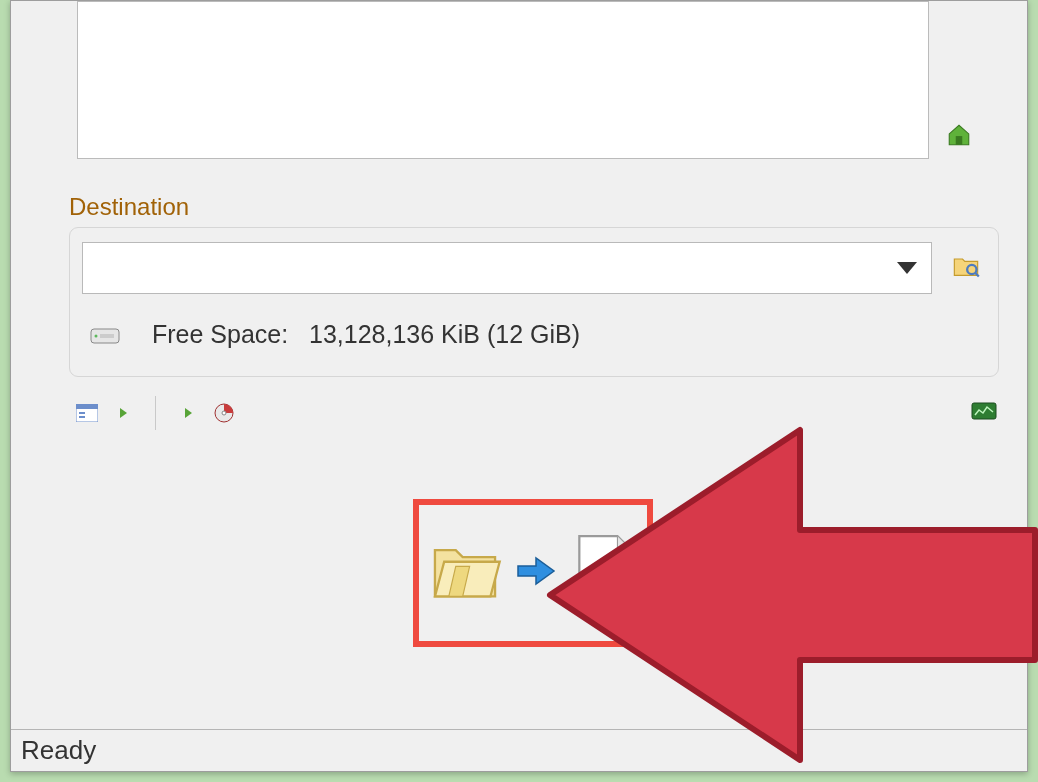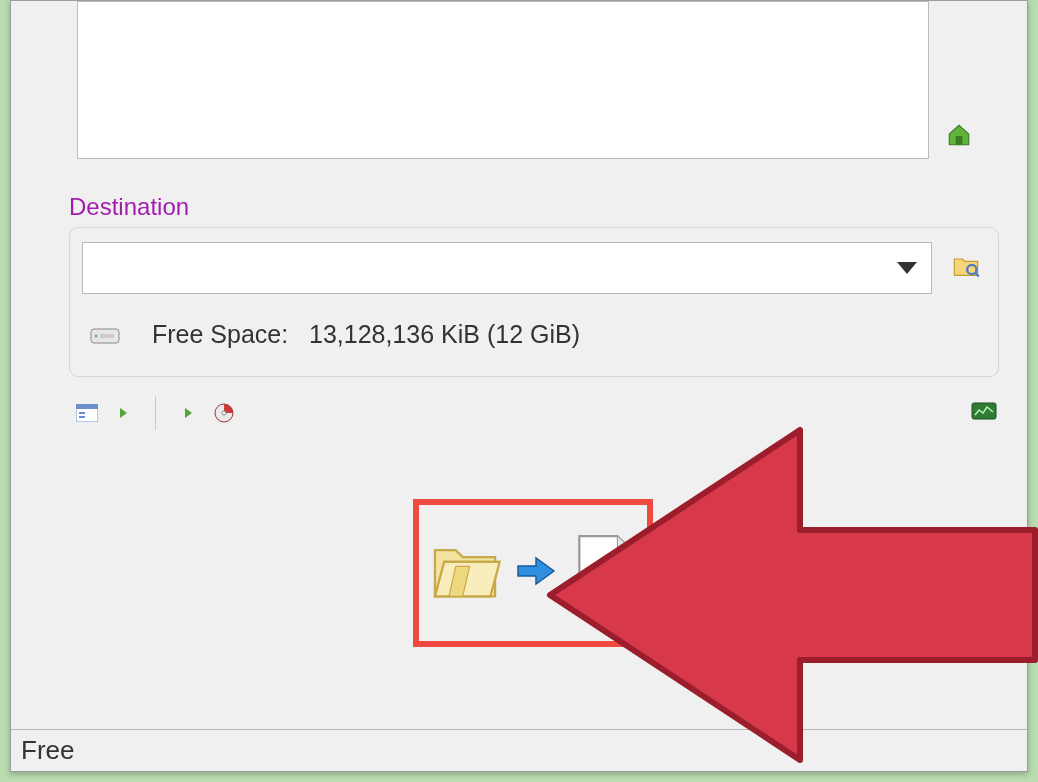--- a/index.html
+++ b/index.html
@@ -35,21 +35,21 @@
     position:absolute;
     left:910px; top:120px;
     width:28px; height:28px;
     display:flex; align-items:center; justify-content:center;
   }
   
   .dest-label {
     position:absolute;
     left:34px; top:192px;
     font-size:24px;
-    color:#a21caf;
+    color:#a16207;
   }
   .dest-group {
     position:absolute;
     left:34px; top:226px; width:930px; height:150px;
     border:1px solid #d6d6d6;
     border-radius:9px;
     background:#f0f0f0;
   }
   .dest-dropdown {
     position:absolute;
@@ -227,21 +227,21 @@
             <ellipse cx="28" cy="46" rx="20" ry="13" fill="#dcecd5" stroke="#7aa260" stroke-width="2"></ellipse>
             <ellipse cx="28" cy="46" rx="5" ry="3" fill="#fff" stroke="#7aa260"></ellipse>
           </svg>
         </span>
       </div>
     </div>
 
   </div>
 
   <div class="status-bar">
-    <span>Free</span>
+    <span>Ready</span>
   </div>
 </div>
 
 <svg class="big-arrow" viewBox="0 0 500 370">
   <path d="M10 185
            L260 20
            L260 120
            L495 120
            L495 250
            L260 250

